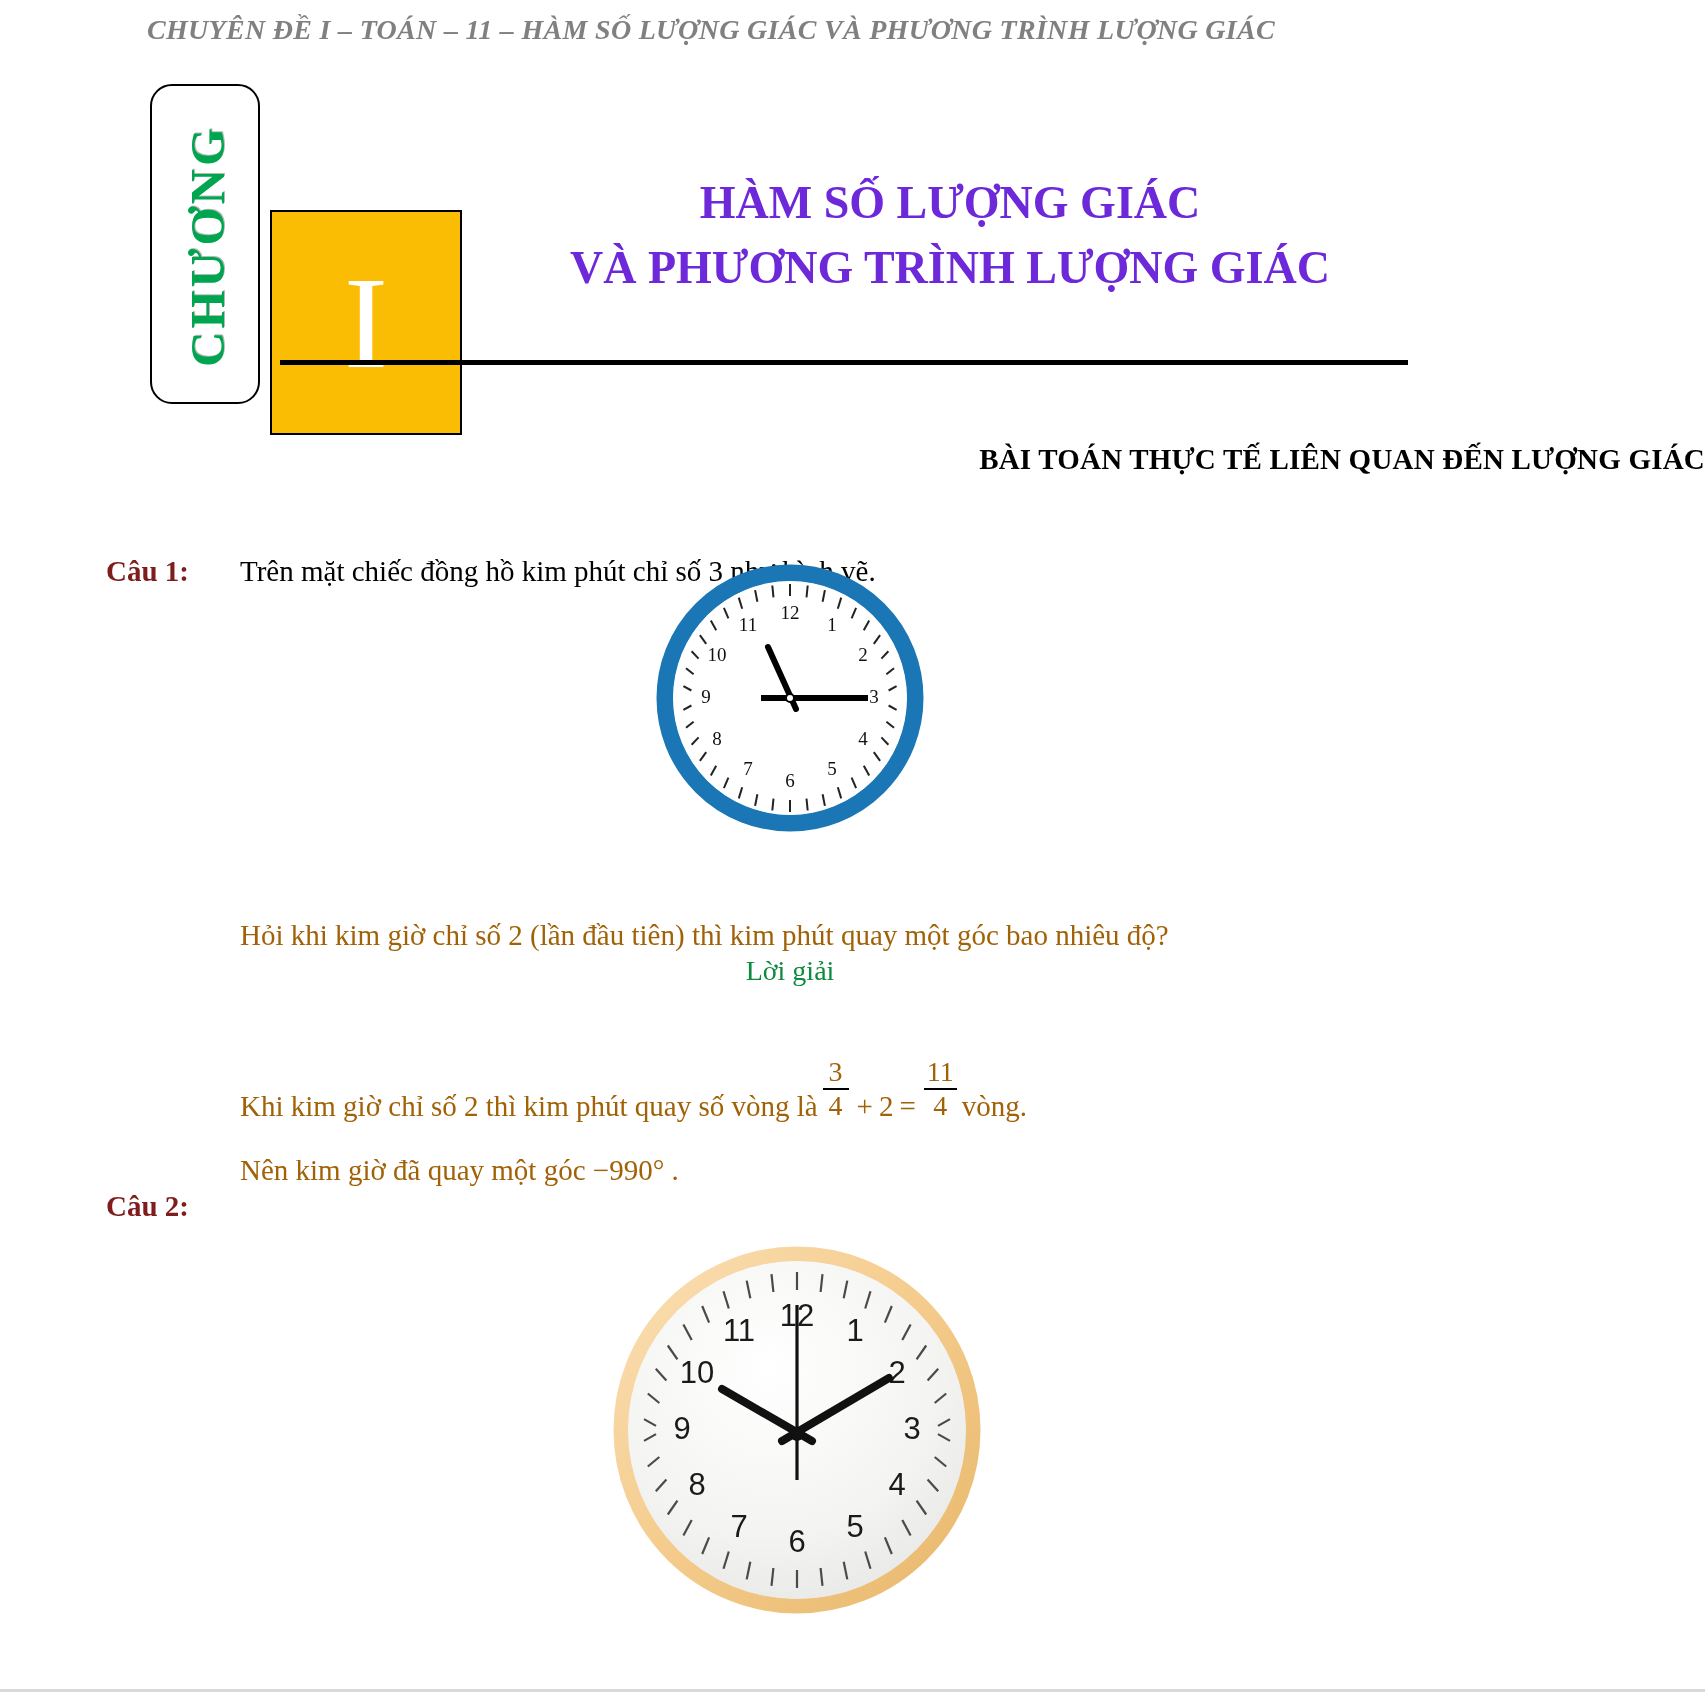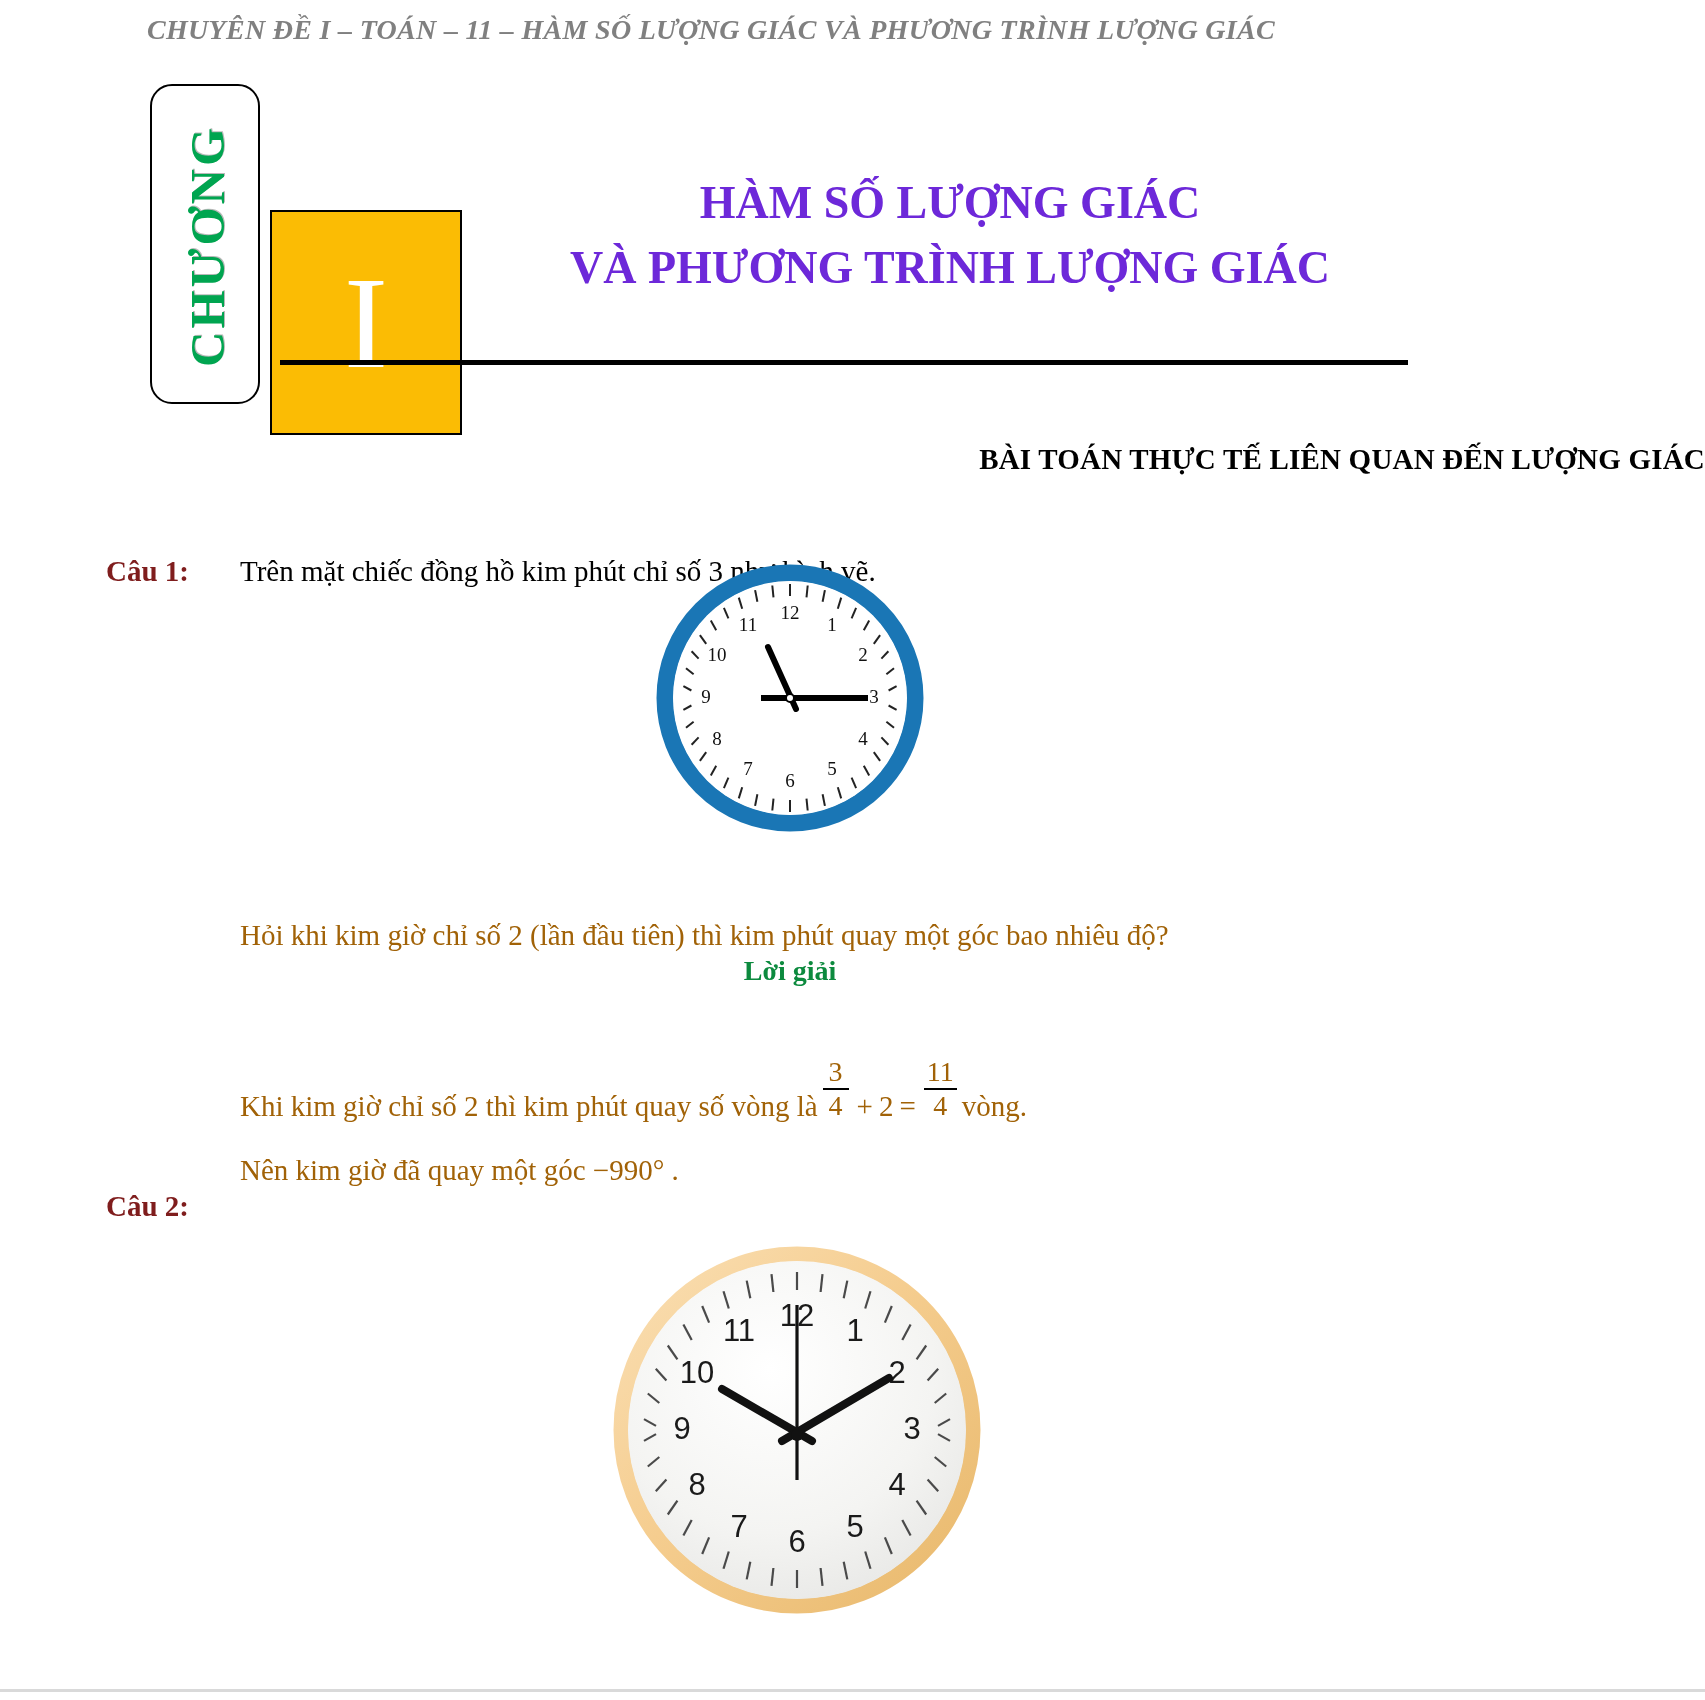--- a/index.html
+++ b/index.html
@@ -160,21 +160,21 @@
     color: #a16207;
     white-space: nowrap;
     margin-top: 29px;
   }
   .loigiai {
     position: absolute;
     left: 0;
     width: 1580px;
     text-align: center;
     font-family: "Liberation Serif", "DejaVu Serif", serif;
-    font-weight: bold;
+    font-weight: normal;
     font-size: 28px;
     color: #0c8a3e;
   }
 
   
   .mathline {
     display: inline-flex;
     align-items: flex-end;
     vertical-align: middle;
   }

